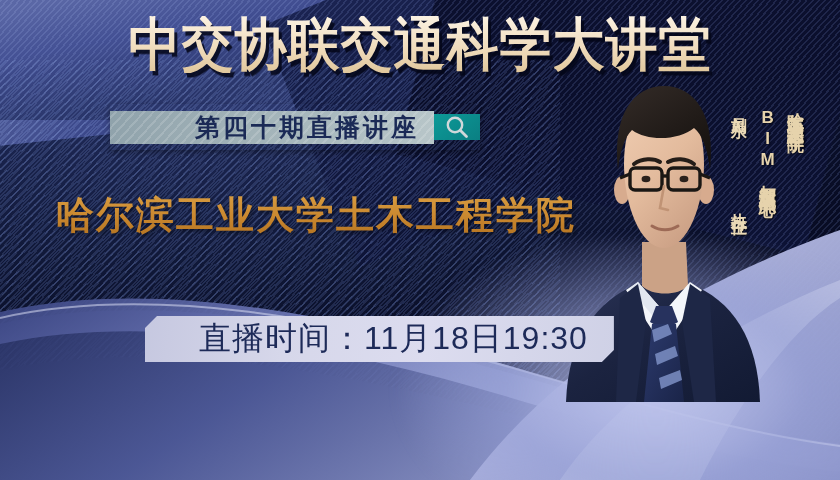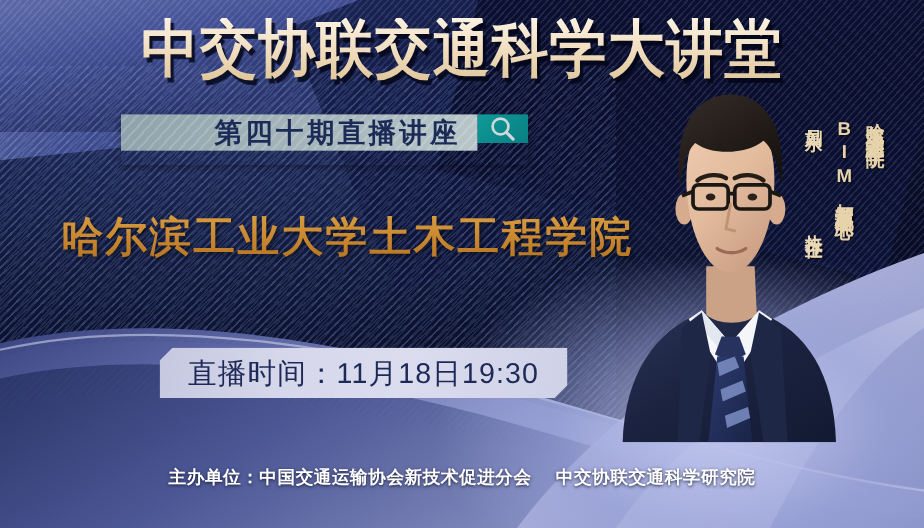--- a/index.html
+++ b/index.html
@@ -109,21 +109,21 @@
     filter: drop-shadow(3px 4px 0px rgba(4,6,24,0.85));
     font-family: "Liberation Sans", "DejaVu Sans", sans-serif;
     transform: scaleY(1.1);
     transform-origin: top center;
   }
 
   
   .subtitle-bar {
     position: absolute; left: 110px; top: 104px;
     width: 370px; height: 46px;
-    display: flex; align-items: flex-start;
+    display: flex; align-items: center;
     box-shadow: 0 2px 6px rgba(0,0,0,.35);
   }
   .subtitle-main {
     flex: 1 1 auto;
     position: relative;
     background: linear-gradient(100deg, #8fa2ab 0%, #9fb0b6 35%, #a8b8bd 62%, #b8c6c9 100%);
     display: flex; align-items: center; justify-content: center;
     overflow: hidden;
   }
   .subtitle-main::after {
@@ -169,24 +169,25 @@
   .date-pill {
     position: absolute; left: 145px; top: 316px;
     height: 46px;
     padding: 0 26px;
     display: flex; align-items: center;
     background: linear-gradient(100deg, #c6c8e0 0%, #d6d7ea 30%, #dcdcef 60%, #cfd1e6 100%);
     clip-path: polygon(12px 0, 100% 0, 100% calc(100% - 12px), calc(100% - 12px) 100%, 0 100%, 0 12px);
     box-shadow: 0 2px 8px rgba(0,0,0,.35);
   }
   .date-text {
-    font-size: 26px; font-weight: 500;
+    font-size: 32px; font-weight: 500;
     color: #1d2a58;
     letter-spacing: 1px;
     white-space: nowrap;
+    margin-left: 28px;
   }
 
   
   .vcol {
     position: absolute;
     writing-mode: vertical-rl;
     text-orientation: upright;
     font-weight: 600;
     color: #e2cfa8;
     text-shadow: 1px 1px 2px rgba(0,0,0,.6);
@@ -366,18 +367,15 @@
 
     <div class="date-pill">
       <span class="date-text">直播时间：11月18日19:30</span>
     </div>
 
     <div class="vcol vcol-org">哈尔滨工业大学土木工程学院</div>
     <div class="vcol vcol-lab">BIM与智慧工地研究中心</div>
     <div class="vcol vcol-name">刘昌永</div>
     <div class="vcol vcol-role">执行主任</div>
 
-    <div class="footer">
-      <span>主办单位：中国交通运输协会新技术促进分会</span><span class="sep"></span><span>中交协联交通科学研究院</span>
-    </div>
 
   </div>
 </div>
 
 </body></html>

